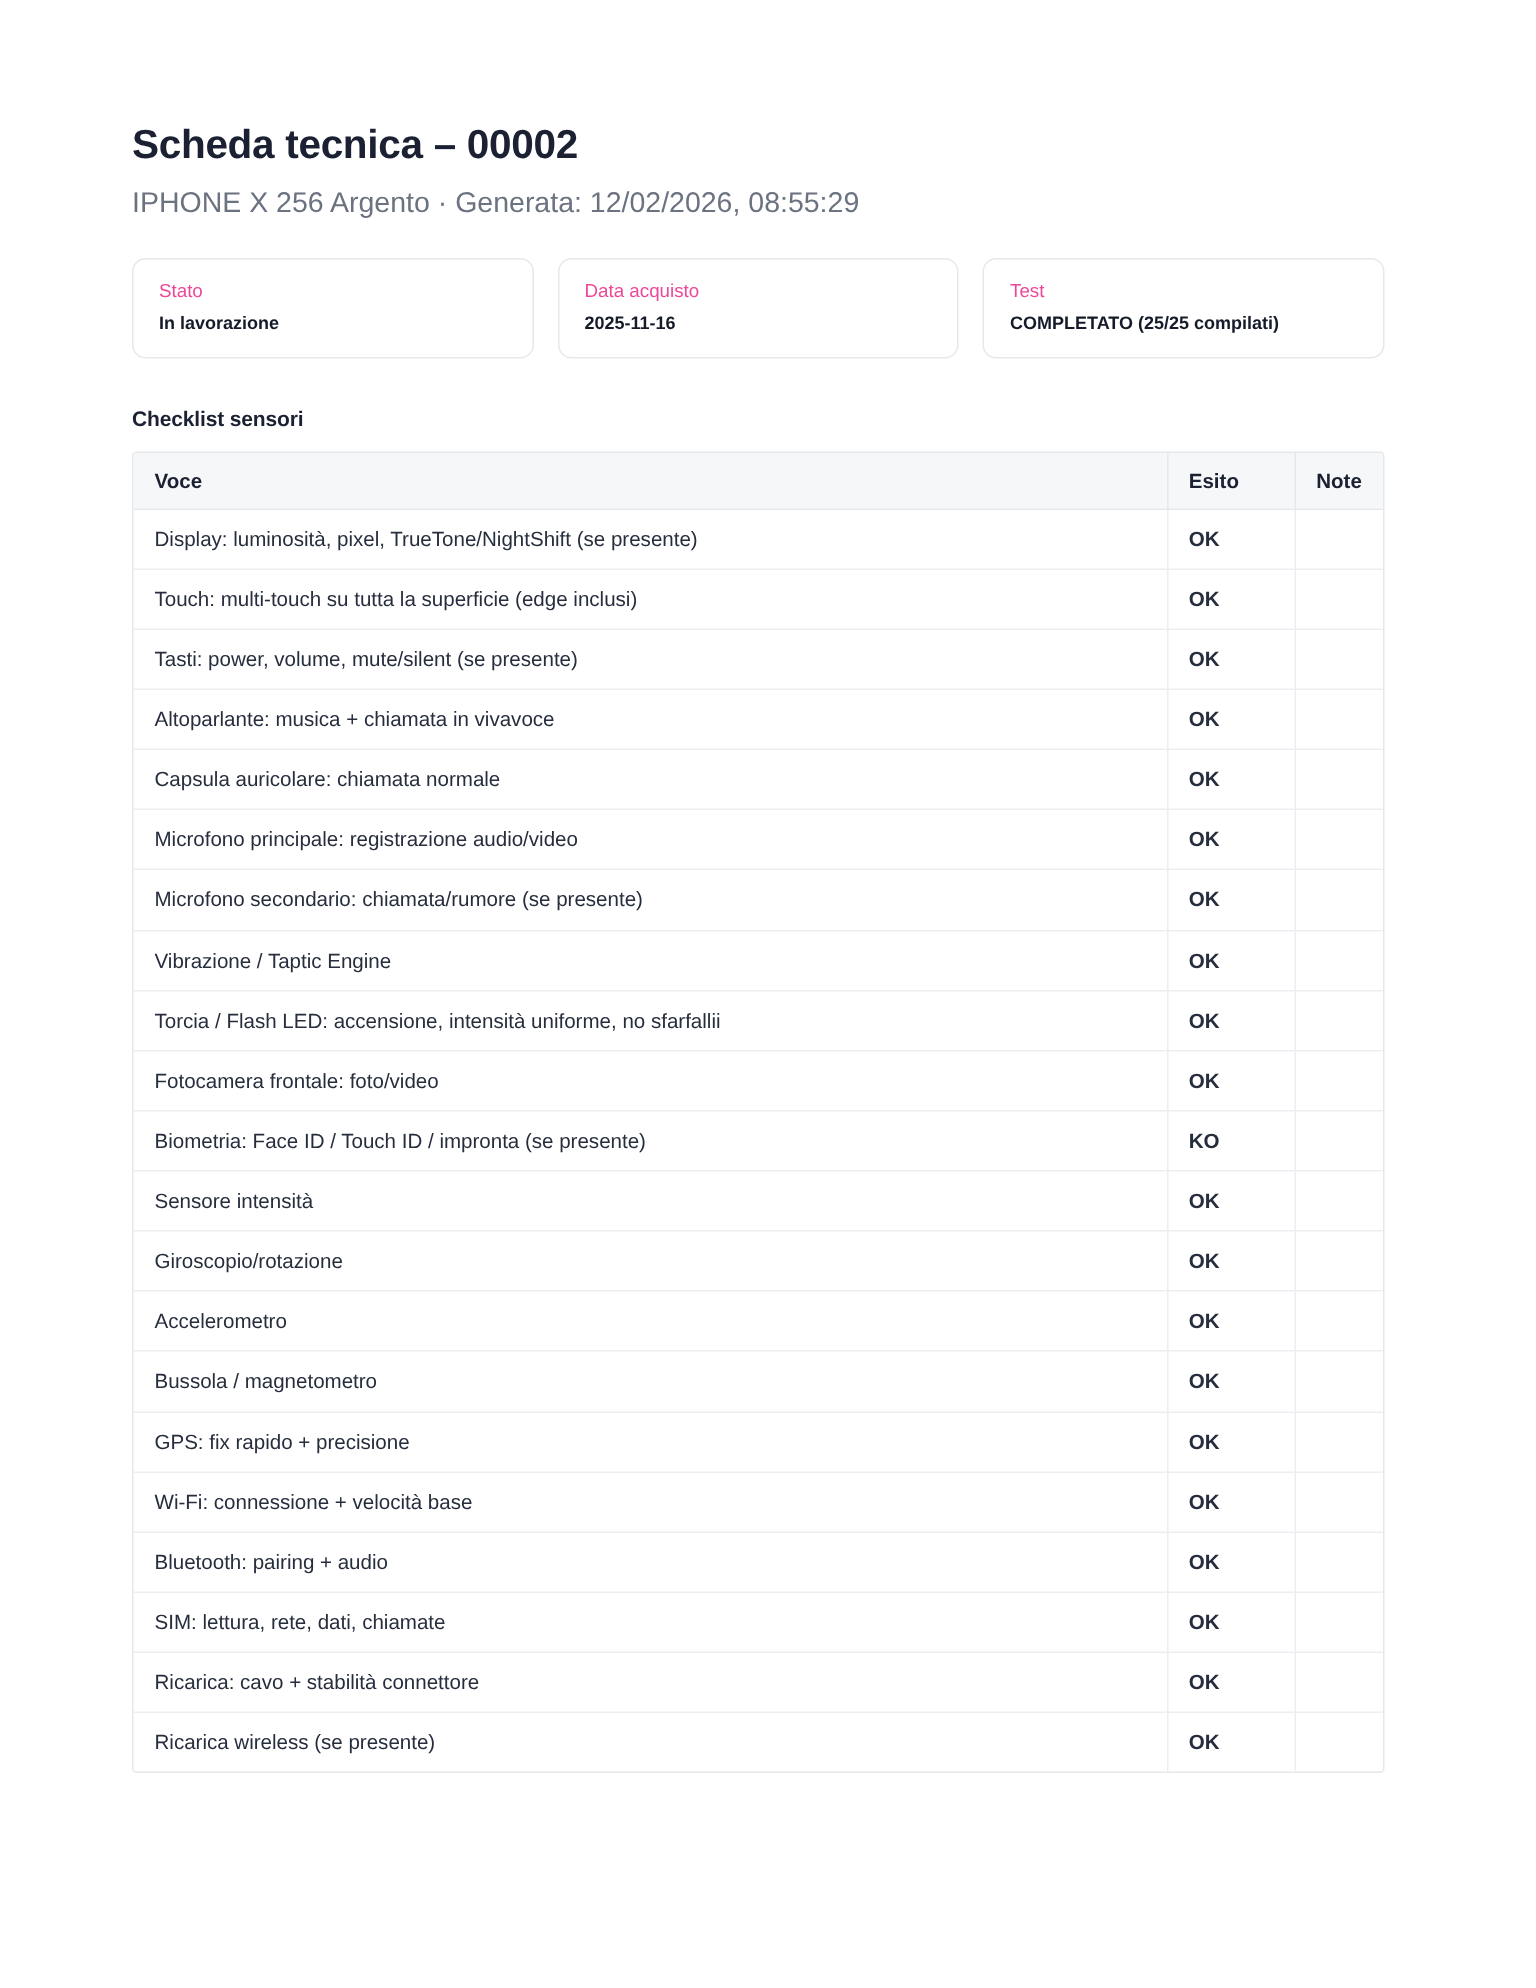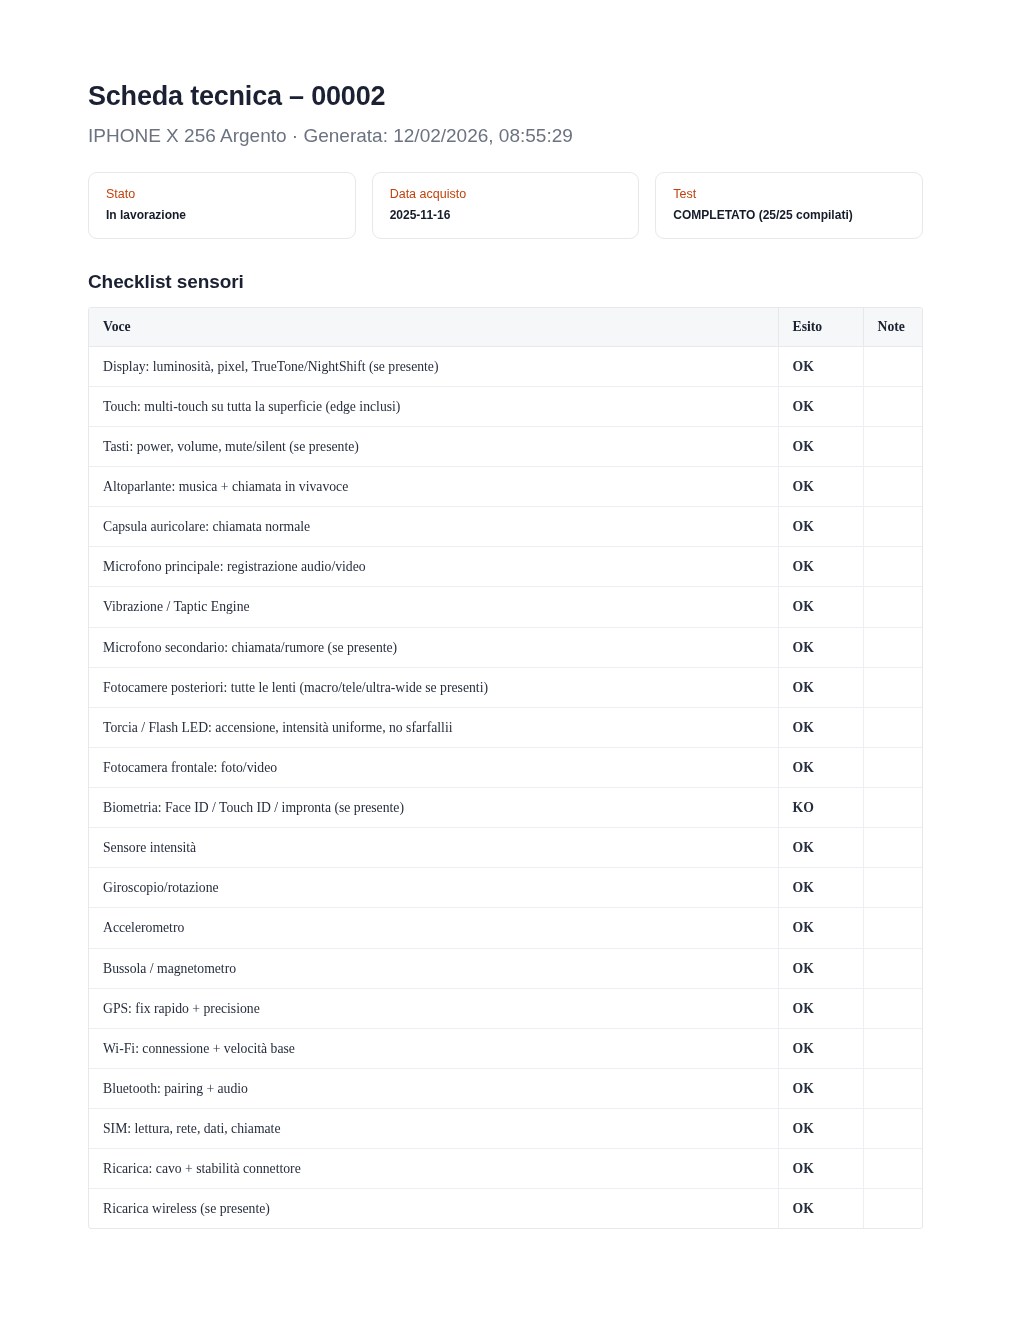--- a/index.html
+++ b/index.html
@@ -47,48 +47,47 @@
     flex: 1 1 0;
     border: 1px solid #e6e8ec;
     border-radius: 9px;
     background: #ffffff;
     padding: 13px 17px 15px 17px;
     box-sizing: border-box;
     min-height: 64px;
   }
   .card-label {
     font-size: 12.5px;
-    color: #c2410c;
+    color: #ec4899;
     line-height: 1.3;
     margin-bottom: 5px;
     font-weight: normal;
   }
   .card-value {
     font-size: 12px;
     font-weight: bold;
     color: #151b29;
     line-height: 1.25;
     white-space: nowrap;
   }
 
   
   .section-title {
-    font-size: 19px;
+    font-size: 14px;
     font-weight: bold;
     color: #1b2132;
     margin: 0 0 14px 0;
     letter-spacing: -0.1px;
   }
 
   
   .table-wrap {
     border: 1px solid #e6e8ec;
     border-radius: 3px;
     overflow: hidden;
-    font-family: Liberation Serif, serif;
   }
   table.checklist {
     width: 100%;
     border-collapse: collapse;
     table-layout: fixed;
     font-size: 13.7px;
   }
   table.checklist thead th {
     background: #f6f7f9;
     text-align: left;
@@ -182,31 +181,26 @@
             <td class="cell-voce">Capsula auricolare: chiamata normale</td>
             <td class="cell-esito">OK</td>
             <td class="cell-note"></td>
           </tr>
           <tr>
             <td class="cell-voce">Microfono principale: registrazione audio/video</td>
             <td class="cell-esito">OK</td>
             <td class="cell-note"></td>
           </tr>
           <tr>
+            <td class="cell-voce">Microfono secondario: chiamata/rumore (se presente)</td>
+            <td class="cell-esito">OK</td>
+            <td class="cell-note"></td>
+          </tr>
+          <tr>
             <td class="cell-voce">Vibrazione / Taptic Engine</td>
-            <td class="cell-esito">OK</td>
-            <td class="cell-note"></td>
-          </tr>
-          <tr>
-            <td class="cell-voce">Microfono secondario: chiamata/rumore (se presente)</td>
-            <td class="cell-esito">OK</td>
-            <td class="cell-note"></td>
-          </tr>
-          <tr>
-            <td class="cell-voce">Fotocamere posteriori: tutte le lenti (macro/tele/ultra-wide se presenti)</td>
             <td class="cell-esito">OK</td>
             <td class="cell-note"></td>
           </tr>
           <tr>
             <td class="cell-voce">Torcia / Flash LED: accensione, intensità uniforme, no sfarfallii</td>
             <td class="cell-esito">OK</td>
             <td class="cell-note"></td>
           </tr>
           <tr>
             <td class="cell-voce">Fotocamera frontale: foto/video</td>

